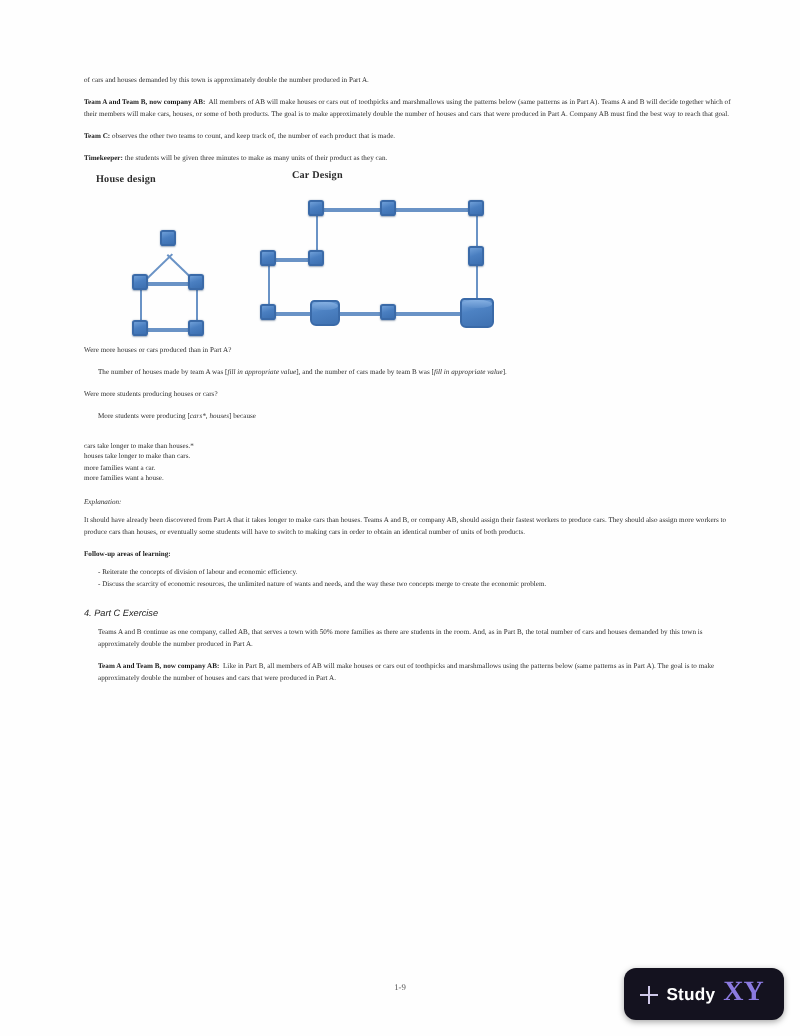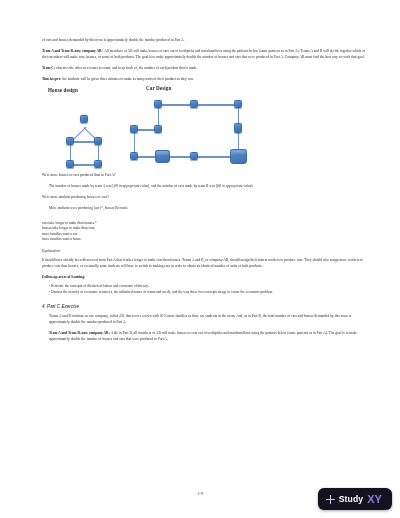--- a/index.html
+++ b/index.html
@@ -123,22 +123,22 @@
   .badge .plus::before { left: 4px; top: 0; width: 1.2px; height: 9px; }
   .badge .plus::after  { left: 0; top: 4px; width: 9px; height: 1.2px; }
   .badge .bname {
     font-family: "Liberation Sans", sans-serif;
     font-size: 8.6px;
     font-weight: bold;
     color: #ffffff;
     letter-spacing: 0.1px;
   }
   .badge .bxy {
-    font-family: Liberation Sans, sans-serif;
-    font-size: 11px;
+    font-family: Liberation Serif, serif;
+    font-size: 14px;
     font-weight: bold;
     color: #8b7ae0;
     letter-spacing: 0.1px;
   }
   .heading-num {
     font-size: 4.6px;
     font-style: italic;
     color: #222;
     margin: 0 0 5px 0;
     font-family: "Liberation Sans", sans-serif;

